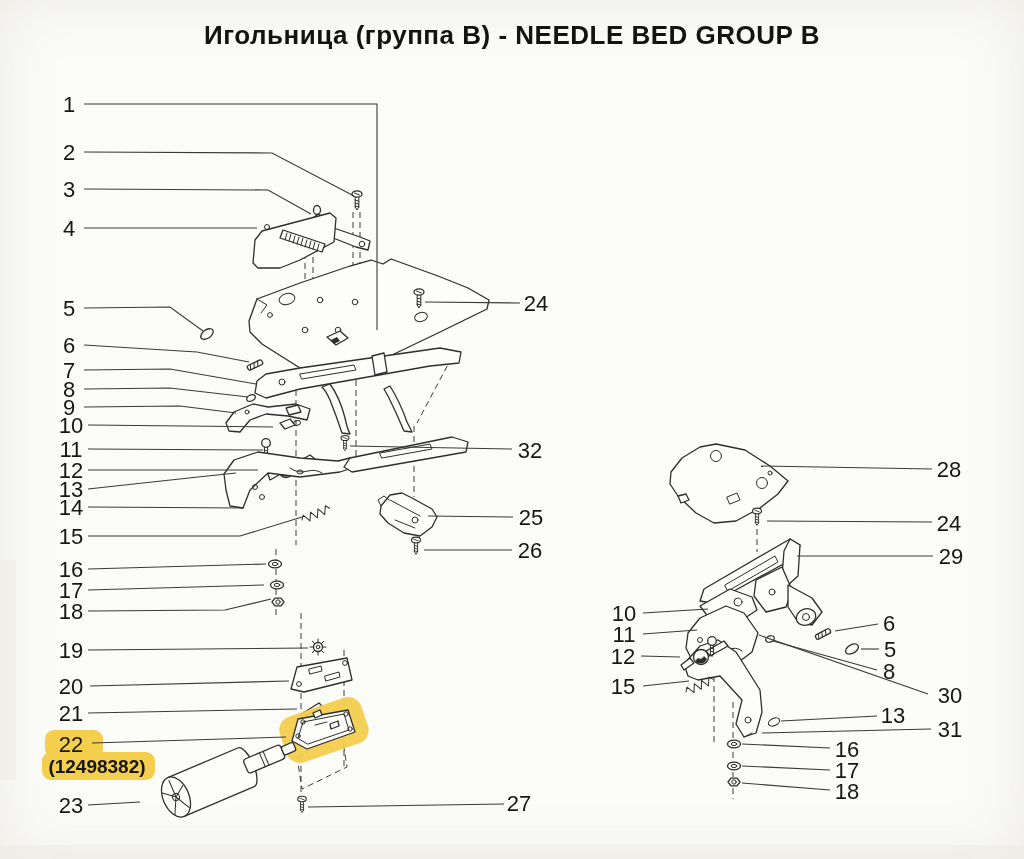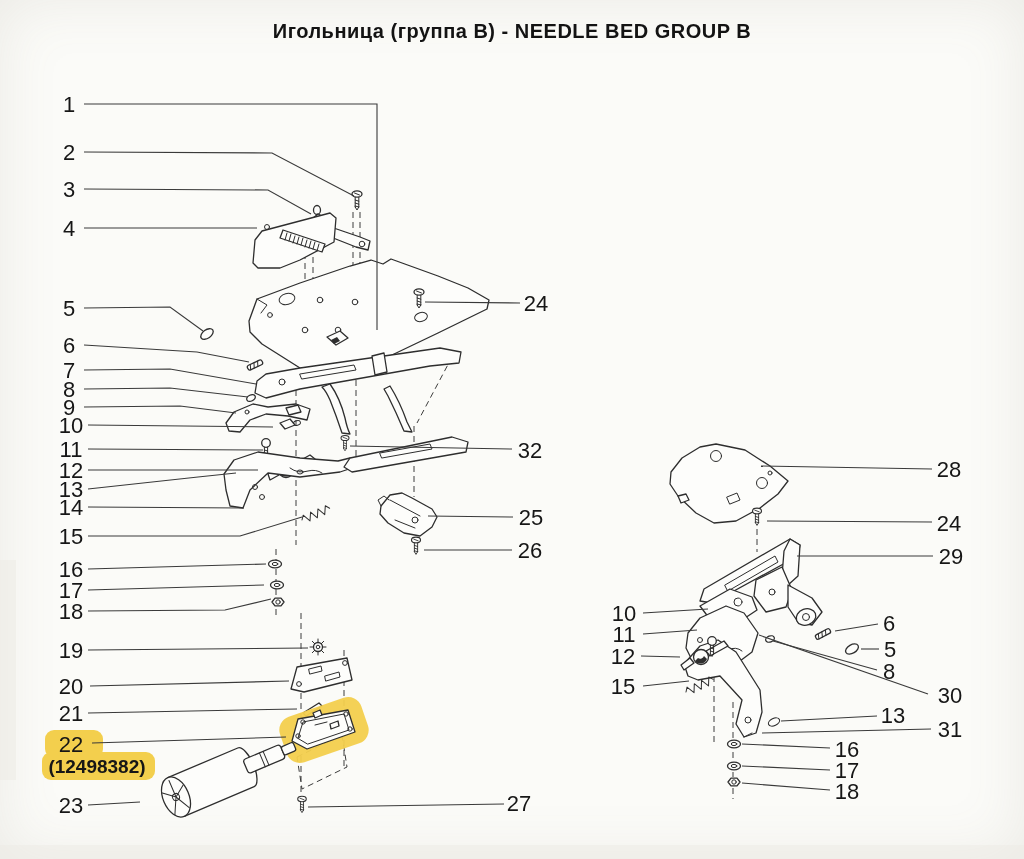--- a/index.html
+++ b/index.html
@@ -1,20 +1,20 @@
 <!DOCTYPE html>
 <html><head>
 <meta charset="utf-8">
 <style>
   html,body{margin:0;padding:0;background:#e9e9e6;}
   #page{position:relative;width:1024px;height:859px;background:#fbfbf8;overflow:hidden;
         font-family:"Liberation Sans","DejaVu Sans",sans-serif;
         box-shadow:inset 0 0 60px rgba(120,115,100,.12);}
   #title{position:absolute;top:20px;left:0;width:100%;text-align:center;
-         font-size:20px;font-weight:bold;color:#131313;letter-spacing:.5px;}
+         font-size:26px;font-weight:bold;color:#131313;letter-spacing:.5px;}
   svg{position:absolute;left:0;top:0;}
   .p{fill:#fdfdfb;stroke:#2e2e2e;stroke-width:1.3;stroke-linejoin:round;stroke-linecap:round;}
   .pt{fill:none;stroke:#2e2e2e;stroke-width:1;stroke-linejoin:round;stroke-linecap:round;}
   .dk{fill:#2e2e2e;stroke:none;}
   .dash{fill:none;stroke:#3c3c3c;stroke-width:1;stroke-dasharray:6 4;}
   .lead{fill:none;stroke:#3a3a3a;stroke-width:1.1;}
   .callout-text{font-size:22px;fill:#161616;}
   .code-text{font-size:19px;font-weight:bold;fill:#161616;}
   .hl{fill:#F3CF4D;}
   .shade{fill:#ecebe5;opacity:.55;}

